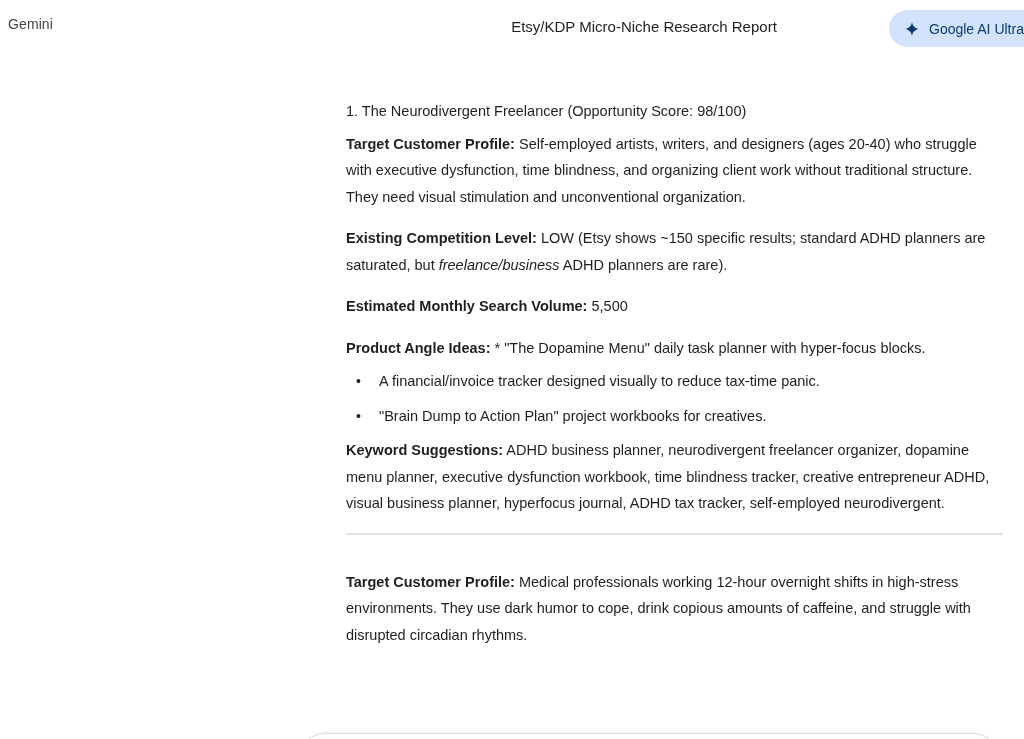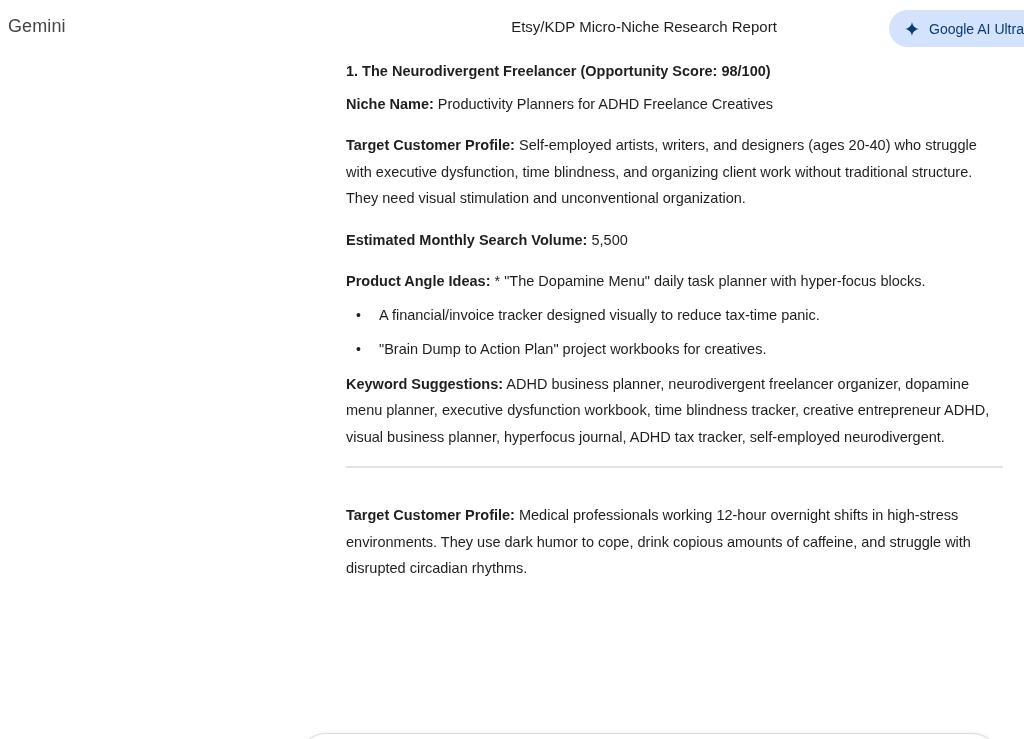--- a/index.html
+++ b/index.html
@@ -9,21 +9,21 @@
       height: 739px;
       overflow: hidden;
       background: #ffffff;
       font-family: "Liberation Sans", "DejaVu Sans", sans-serif;
       color: #1f1f1f;
     }
     .app-title {
       position: absolute;
       left: 8px;
       top: 16px;
-      font-size: 18px;
+      font-size: 14px;
       color: #444746;
       letter-spacing: 0.1px;
     }
     .conv-title {
       position: absolute;
       left: 0;
       width: 1288px;
       top: 18px;
       text-align: center;
       font-size: 15px;
@@ -57,22 +57,23 @@
       top: 58px;
       width: 660px;
       font-size: 14.5px;
       line-height: 26.5px;
       color: #1f1f1f;
     }
     .content p {
       margin: 0 0 15px 0;
     }
     .content .h {
-      font-weight: bold;
+      font-weight: normal;
       margin-bottom: 6px;
+      margin-top: 40px;
     }
     .content b {
       font-weight: bold;
     }
     .content ul {
       margin: -8px 0 0 0;
       padding-left: 33px;
       list-style: none;
     }
     .content ul li {
@@ -126,22 +127,22 @@
 <div class="ultra-btn">
   <svg class="spark" viewBox="0 0 24 24">
     <path d="M12 0 C12.8 6.5 17.5 11.2 24 12 C17.5 12.8 12.8 17.5 12 24 C11.2 17.5 6.5 12.8 0 12 C6.5 11.2 11.2 6.5 12 0 Z" fill="#0b3a70"></path>
   </svg>
   <span>Google AI Ultra</span>
 </div>
 
 <div class="content">
 
   <p class="h">1. The Neurodivergent Freelancer (Opportunity Score: 98/100)</p>
-  <p><b>Niche Name:</b><span> Productivity Planners for ADHD Freelance Creatives</span></p>
   <p><b>Target Customer Profile:</b><span> Self-employed artists, writers, and designers (ages 20-40) who struggle with executive dysfunction, time blindness, and organizing client work without traditional structure. They need visual stimulation and unconventional organization.</span></p>
+  <p><b>Existing Competition Level:</b><span> LOW (Etsy shows ~150 specific results; standard ADHD planners are saturated, but </span><i>freelance/business</i><span> ADHD planners are rare).</span></p>
   <p><b>Estimated Monthly Search Volume:</b><span> 5,500</span></p>
   <p style="margin-bottom:15px;"><b>Product Angle Ideas:</b><span> * "The Dopamine Menu" daily task planner with hyper-focus blocks.</span></p>
   <ul>
     <li>A financial/invoice tracker designed visually to reduce tax-time panic.</li>
     <li>"Brain Dump to Action Plan" project workbooks for creatives.</li>
   </ul>
   <p class="kw"><b>Keyword Suggestions:</b><span> ADHD business planner, neurodivergent freelancer organizer, dopamine menu planner, executive dysfunction workbook, time blindness tracker, creative entrepreneur ADHD, visual business planner, hyperfocus journal, ADHD tax tracker, self-employed neurodivergent.</span></p>
 
   <div class="divider"></div>
 

